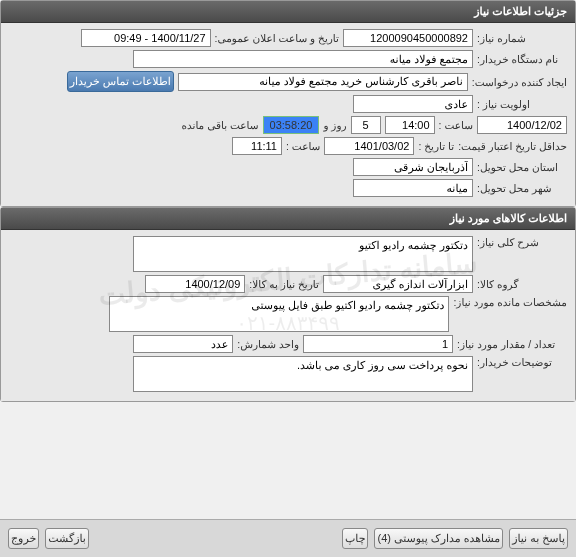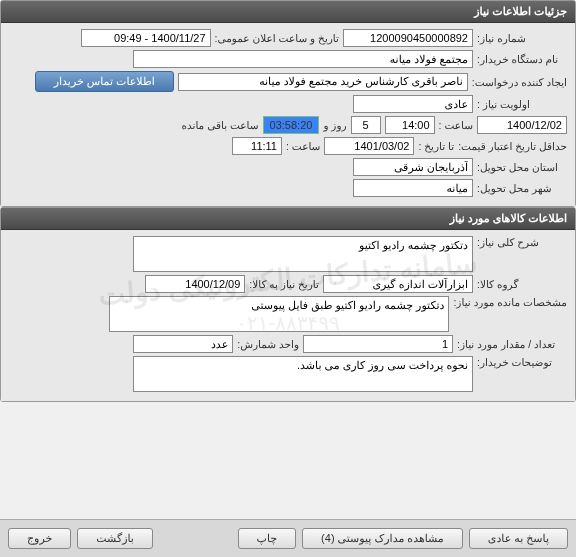--- a/index.html
+++ b/index.html
@@ -75,21 +75,21 @@
     font-size: 11px;
     height: 18px;
     text-align: right;
     direction: rtl;
   }
   textarea.fld { height: 36px; resize: none; }
   .btn {
     background: linear-gradient(#f8f8f8, #ddd);
     border: 1px solid #888;
     border-radius: 3px;
-    padding: 3px 18px;
+    padding: 3px 2px;
     font-family: inherit;
     font-size: 11px;
     cursor: pointer;
     color: #333;
     white-space: nowrap;
   }
   .btn-dark {
     background: linear-gradient(#7aa3d0, #4a7ab0);
     color: #fff;
     border-color: #3a6a9a;
@@ -212,21 +212,21 @@
     </div>
 
   </div>
 </div>
 
 <div class="watermark">سامانه تدارکات الکترونیکی دولت</div>
 <div class="watermark-phone">۰۲۱-۸۸۳۴۹۹</div>
 
 <div class="footer">
   <div class="footer-group">
-    <button class="btn">پاسخ به عادی</button>
+    <button class="btn">پاسخ به نیاز</button>
     <button class="btn">مشاهده مدارک پیوستی (4)</button>
     <button class="btn">چاپ</button>
   </div>
   <div class="footer-group">
     <button class="btn">بازگشت</button>
     <button class="btn">خروج</button>
   </div>
 </div>
 
 </body></html>

